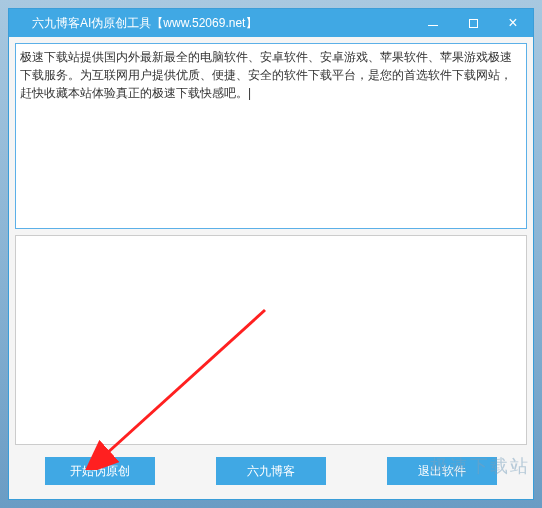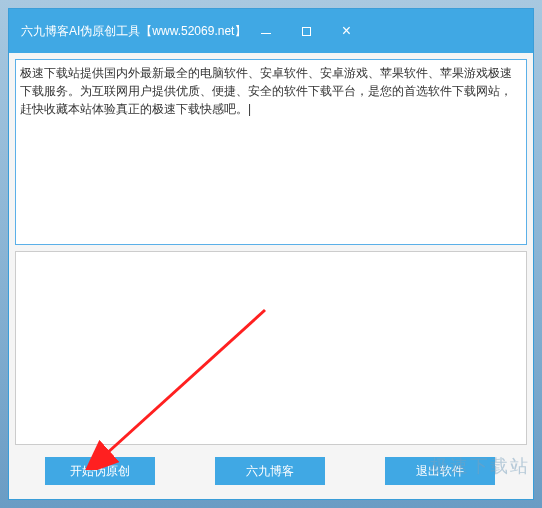--- a/index.html
+++ b/index.html
@@ -20,25 +20,26 @@
       left: 8px;
       top: 8px;
       width: 526px;
       height: 492px;
       background: #ffffff;
       border: 1px solid #3a9dd8;
       display: flex;
       flex-direction: column;
     }
     .titlebar {
-      height: 44px;
+      height: 28px;
       background: #40a8e4;
       display: flex;
       align-items: center;
-      padding-left: 12px;
+      justify-content: space-between;
+      padding-left: 23px;
       color: #ffffff;
       font-size: 12px;
     }
     .titlebar-title {
       white-space: nowrap;
     }
     .titlebar-controls {
       display: flex;
       height: 100%;
     }
@@ -82,21 +83,21 @@
       font-size: 12px;
       padding: 4px;
       resize: none;
       outline: none;
       position: relative;
     }
     .button-row {
       display: flex;
       gap: 60px;
       padding: 6px 30px 8px 30px;
-      justify-content: flex-start;
+      justify-content: space-between;
     }
     .action-btn {
       width: 110px;
       height: 28px;
       background: #40a8e4;
       color: #ffffff;
       border: none;
       font-size: 12px;
       font-family: "Microsoft YaHei", sans-serif;
       cursor: pointer;

